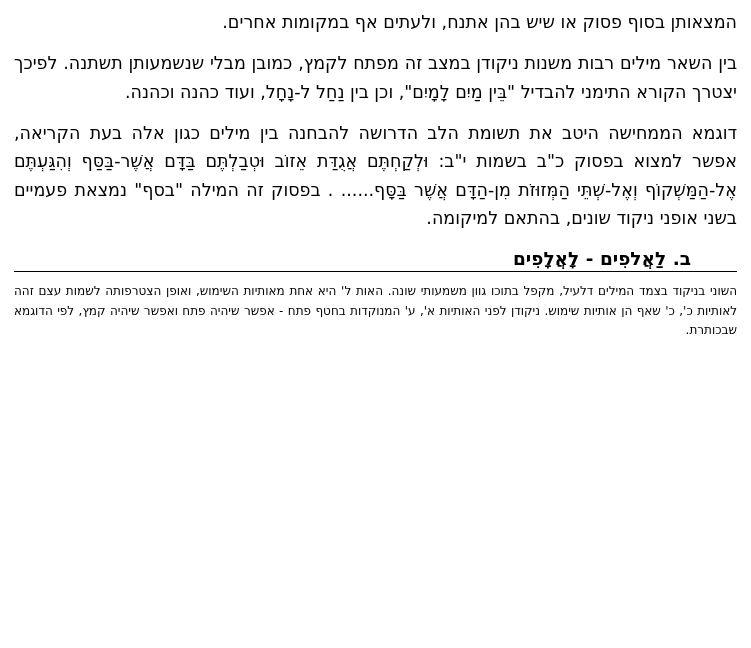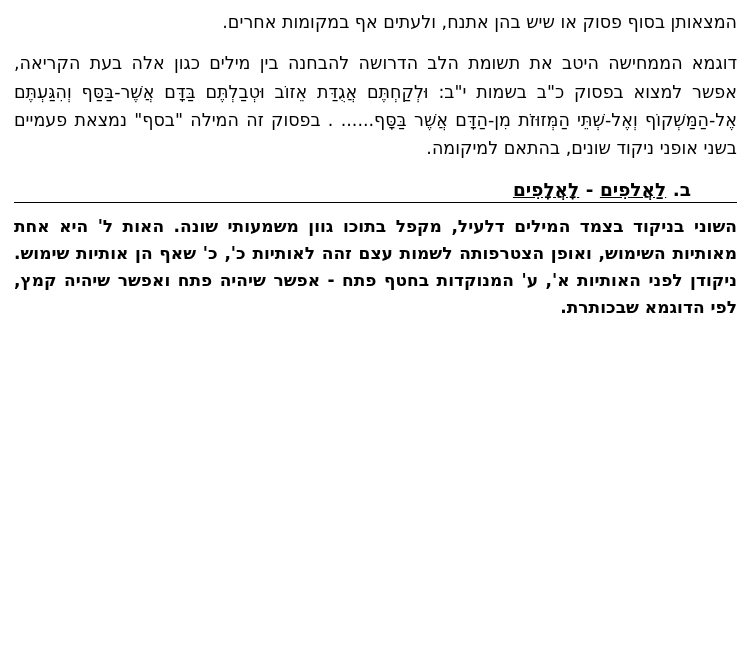--- a/index.html
+++ b/index.html
@@ -31,41 +31,40 @@
     text-justify: inter-word;
   }
   .heading-line {
     font-size: 18.5px;
     font-weight: bold;
     margin: 16px 0 2px 0;
     text-align: right;
     padding-right: 46px;
   }
   .heading-line .u {
-    text-decoration: underline;
   }
   .rule {
     border: 0;
     border-top: 1px solid #000;
     margin: 2px 0 10px 0;
     width: 100%;
   }
   .section2 .para {
-    font-size: 17px;
+    font-size: 12px;
     line-height: 1.6;
-    font-weight: bold;
   }
 </style>
 </head>
 <body>
 
 <div class="page">
 
   <div class="section1">
     <p class="para">המצאותן בסוף פסוק או שיש בהן אתנח, ולעתים אף במקומות אחרים.</p>
+    <p class="para">בין השאר מילים רבות משנות ניקודן במצב זה מפתח לקמץ, כמובן מבלי שנשמעותן תשתנה. לפיכך יצטרך הקורא התימני להבדיל  "בֵּין מַיִם לָמָיִם", וכן בין נַחַל ל-נָחָל, ועוד כהנה וכהנה.</p>
     <p class="para">דוגמא הממחישה היטב את תשומת הלב הדרושה להבחנה בין מילים כגון אלה בעת הקריאה, אפשר למצוא בפסוק כ"ב בשמות י"ב: וּלְקַחְתֶּם אֲגֻדַּת אֵזוֹב וּטְבַלְתֶּם בַּדָּם אֲשֶׁר-בַּסַּף וְהִגַּעְתֶּם אֶל-הַמַּשְׁקוֹף וְאֶל-שְׁתֵּי הַמְּזוּזֹת מִן-הַדָּם אֲשֶׁר בַּסָּף......  . בפסוק זה המילה "בסף" נמצאת פעמיים בשני אופני ניקוד שונים, בהתאם למיקומה.</p>
   </div>
 
   <div class="heading-line">
     <span>ב.</span>
     <span class="u">לַאֲלפִים</span>
     <span>-</span>
     <span class="u">לָאֲלָפִים</span>
   </div>
   <hr class="rule">

